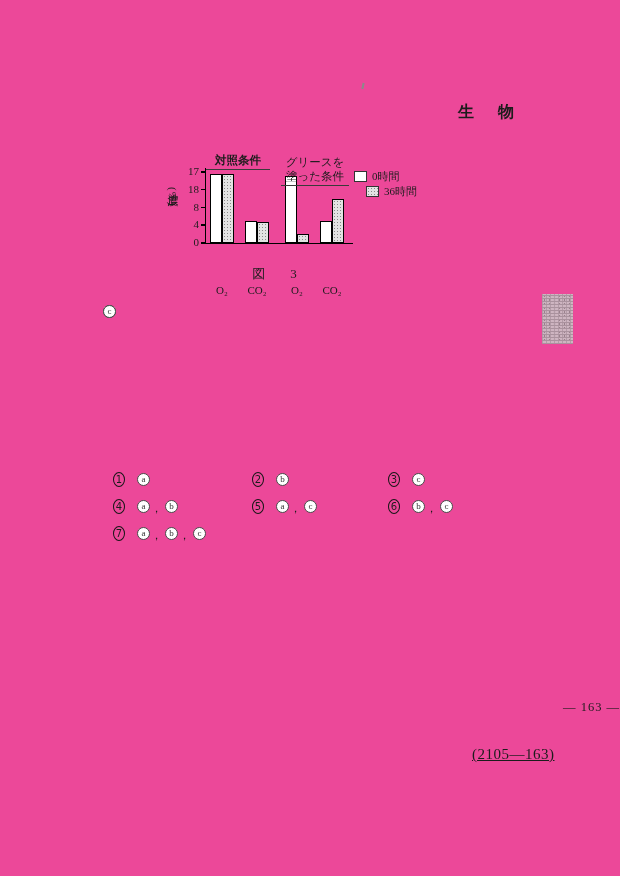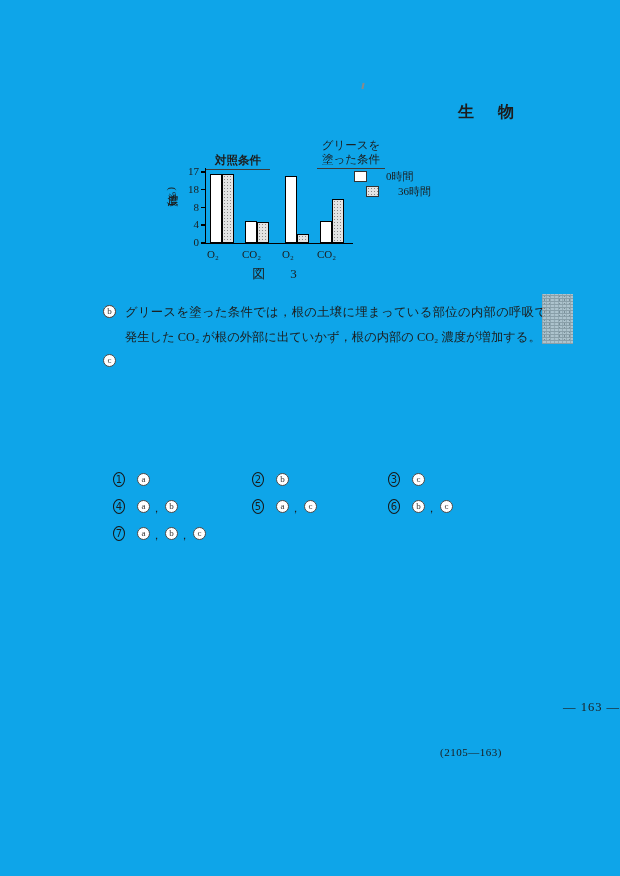--- a/index.html
+++ b/index.html
@@ -1,41 +1,41 @@
 <!DOCTYPE html>
 <html><head>
 <meta charset="utf-8">
 <style>
   html,body{margin:0;padding:0;background:#ffffff;}
   .page{
-    position:relative;width:620px;height:876px;background:#0ea5e9;
+    position:relative;width:620px;height:876px;background:#ec4899;
     font-family:"Liberation Serif","DejaVu Serif",serif;color:#1c1c1c;
     overflow:hidden;
   }
   .abs{position:absolute;}
   
   .subject-title{left:458px;top:102px;font-size:16px;font-weight:bold;letter-spacing:4px;}
   
   .chart-area{position:absolute;inset:0;}
   .plot-box{left:205px;top:168px;width:147px;height:75px;
     border-left:1.5px solid #000;border-bottom:1.5px solid #000;}
   .ytick-label{position:absolute;width:22px;text-align:right;font-size:11px;line-height:13px;}
   .tick-mark{position:absolute;width:4px;height:1.5px;background:#000;}
   .bar{position:absolute;border:1px solid #000;box-sizing:border-box;}
   .bar-white{background:#fff;}
   .bar-stippled{background-color:#e3e3e3;
     background-image:radial-gradient(#8a8a8a 0.9px, transparent 1px);
     background-size:3px 3px;}
-  .xlabel{position:absolute;text-align:left;font-size:11px;}
+  .xlabel{position:absolute;text-align:center;font-size:11px;margin-top:36px;}
   .group-label{position:absolute;text-align:center;font-size:11.5px;line-height:14px;
     white-space:pre-line;border-bottom:1px solid #3a3a3a;padding-bottom:2px;}
   .ylabel{left:165px;top:185px;writing-mode:vertical-rl;font-size:11px;letter-spacing:1px;}
   .legend-row{position:absolute;display:flex;align-items:center;height:13px;}
   .legend-swatch{display:inline-block;width:13px;height:11px;border:1px solid #333;box-sizing:border-box;}
-  .legend-label{font-size:11px;margin-left:19px;white-space:nowrap;}
+  .legend-label{font-size:11px;margin-left:5px;white-space:nowrap;}
   .fig-caption{left:200px;top:265px;width:155px;text-align:center;font-size:13px;letter-spacing:6px;}
   
   .statements{left:103px;top:300px;width:444px;font-size:12.3px;line-height:24.5px;}
   .statement{position:relative;padding-left:22px;text-align:justify;}
   .stmt-label{position:absolute;left:0;top:5px;}
   .clet{display:inline-flex;width:13px;height:13px;border:1px solid #4a4a4a;border-radius:50%;
     align-items:center;justify-content:center;font-size:9px;line-height:1;color:#333;
     box-sizing:border-box;background:#fff;vertical-align:1px;}
   
   .choices{left:103px;top:471px;width:440px;padding-left:10px;box-sizing:border-box;
@@ -50,21 +50,21 @@
   .gray-noise{left:542px;top:294px;width:31px;height:50px;opacity:.85;
     background-color:#c9c9c9;
     background-image:
       repeating-linear-gradient(0deg,#9f9f9f 0 1px,transparent 1px 3px),
       repeating-linear-gradient(90deg,#ababab 0 1px,transparent 1px 4px),
       radial-gradient(#8c8c8c 1px, transparent 1.2px);
     background-size:auto,auto,5px 4px;}
   .speck{left:362px;top:83px;width:2px;height:6px;background:#8a8a8a;transform:rotate(12deg);}
   
   .page-number{left:0;top:700px;width:620px;text-align:right;font-size:12.5px;letter-spacing:1px;}
-  .doc-code{left:440px;top:746px;font-size:11px;letter-spacing:.5px;}
+  .doc-code{left:472px;top:746px;font-size:15px;letter-spacing:.5px;text-decoration:underline;}
 </style>
 </head>
 <body>
 
 <div class="page">
 
   <div class="abs subject-title">生　物</div>
 
   <div class="chart-area">
     <div class="abs plot-box"></div>
@@ -86,36 +86,36 @@
       <div class="bar bar-white" style="left: 320px; top: 221px; width: 12px; height: 22px;"></div>
       <div class="bar bar-stippled" style="left: 222px; top: 174px; width: 12px; height: 69px;"></div>
       <div class="bar bar-stippled" style="left: 257px; top: 222px; width: 12px; height: 21px;"></div>
       <div class="bar bar-stippled" style="left: 297px; top: 234px; width: 12px; height: 9px;"></div>
       <div class="bar bar-stippled" style="left: 332px; top: 199px; width: 12px; height: 44px;"></div>
       <div class="xlabel" style="left: 207px; top: 248px; width: 30px;">O₂</div>
       <div class="xlabel" style="left: 242px; top: 248px; width: 30px;">CO₂</div>
       <div class="xlabel" style="left: 282px; top: 248px; width: 30px;">O₂</div>
       <div class="xlabel" style="left: 317px; top: 248px; width: 30px;">CO₂</div>
       <div class="group-label" style="left: 206px; top: 153px; width: 64px; font-weight: bold;">対照条件</div>
-      <div class="group-label" style="left: 281px; top: 138px; width: 68px; margin-left: 36px;">グリースを
+      <div class="group-label" style="left: 281px; top: 155px; width: 68px;">グリースを
 塗った条件</div>
       <div class="legend-row" style="left: 354px; top: 170px;">
         <span class="legend-swatch bar-white"></span>
         <span class="legend-label">0時間</span>
       </div>
       <div class="legend-row" style="left: 354px; top: 185px; padding-left: 12px;">
         <span class="legend-swatch bar-stippled"></span>
         <span class="legend-label">36時間</span>
       </div>
     </div>
   <div class="abs fig-caption">図　3</div>
 
   <div class="abs statements">
       <div class="statement"><span class="clet stmt-label">a</span></div>
-      <div class="statement"><span class="clet stmt-label">b</span><span class="stmt-text">グリースを塗った条件では，根の土壌に埋まっている部位の内部の呼吸で発生した CO₂ が根の外部に出ていかず，根の内部の CO₂ 濃度が増加する。</span></div>
+      <div class="statement"><span class="clet stmt-label">b</span></div>
       <div class="statement"><span class="clet stmt-label">c</span></div>
     </div>
 
   <div class="abs choices">
       <span class="choice">
         <span class="cnum">1</span>
         <span class="choice-letters">
           <span class="clet">a</span>
         </span>
       </span>

